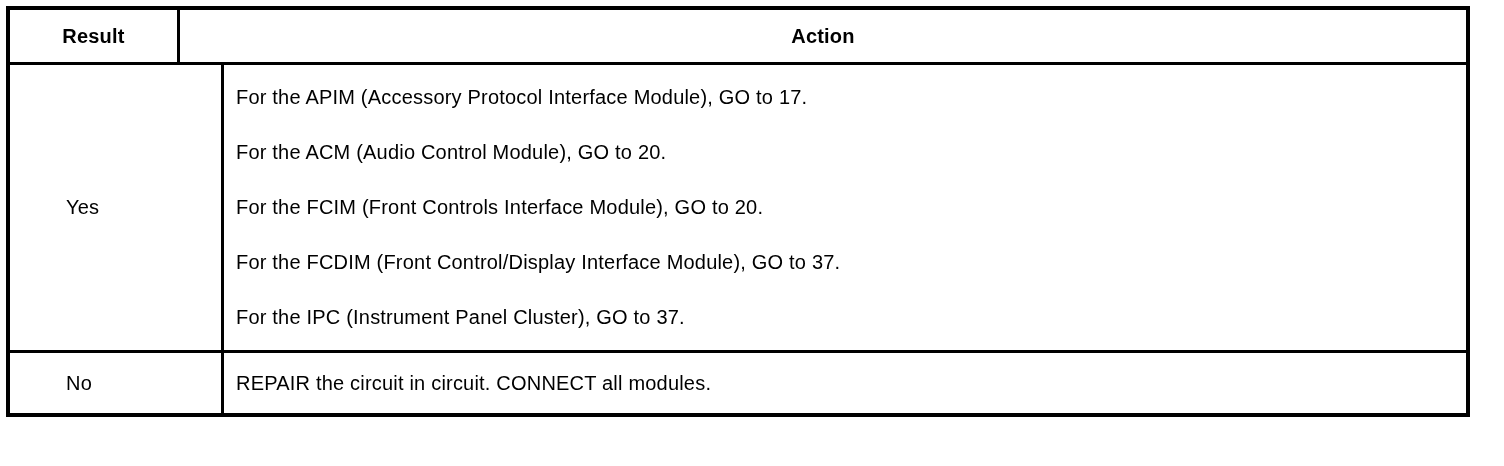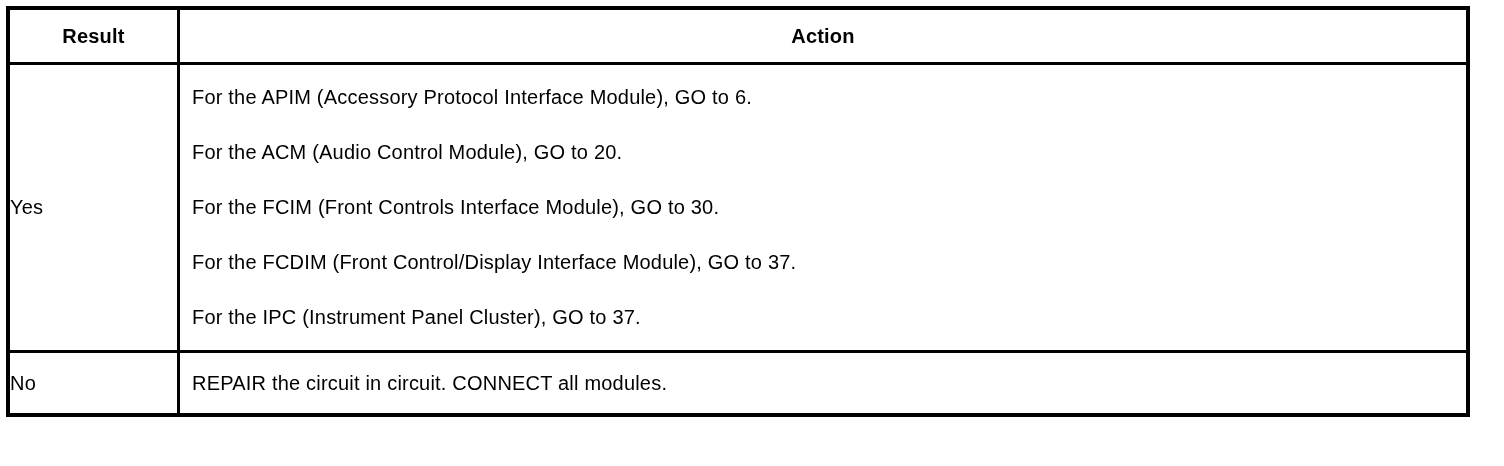--- a/index.html
+++ b/index.html
@@ -49,22 +49,24 @@
     display: flex;
     align-items: center;
     justify-content: center;
     font-weight: bold;
     font-size: 20px;
     letter-spacing: 0.2px;
   }
   .result-cell {
     display: flex;
     align-items: center;
+    padding-left: 12px;
     font-size: 20px;
     letter-spacing: 0.2px;
+    margin-left: 44px;
   }
   .yes-row .action-col {
     padding: 5px 0 5px 0;
   }
   .action-line {
     height: 55px;
     line-height: 55px;
     padding-left: 12px;
     font-size: 20px;
     letter-spacing: 0.2px;
@@ -89,23 +91,23 @@
 <div class="diag-table">
 
   <div class="t-row header-row">
     <div class="result-col header-cell">Result</div>
     <div class="action-col header-cell">Action</div>
   </div>
 
   <div class="t-row yes-row">
     <div class="result-col result-cell">Yes</div>
     <div class="action-col">
-      <div class="action-line">For the APIM (Accessory Protocol Interface Module), GO to 6.</div>
+      <div class="action-line">For the APIM (Accessory Protocol Interface Module), GO to 17.</div>
       <div class="action-line">For the ACM (Audio Control Module), GO to 20.</div>
-      <div class="action-line">For the FCIM (Front Controls Interface Module), GO to 30.</div>
+      <div class="action-line">For the FCIM (Front Controls Interface Module), GO to 20.</div>
       <div class="action-line">For the FCDIM (Front Control/Display Interface Module), GO to 37.</div>
       <div class="action-line">For the IPC (Instrument Panel Cluster), GO to 37.</div>
     </div>
   </div>
 
   <div class="t-row no-row">
     <div class="result-col result-cell">No</div>
     <div class="action-col">
       <div class="action-line">REPAIR the circuit in circuit. CONNECT all modules.</div>
     </div>

